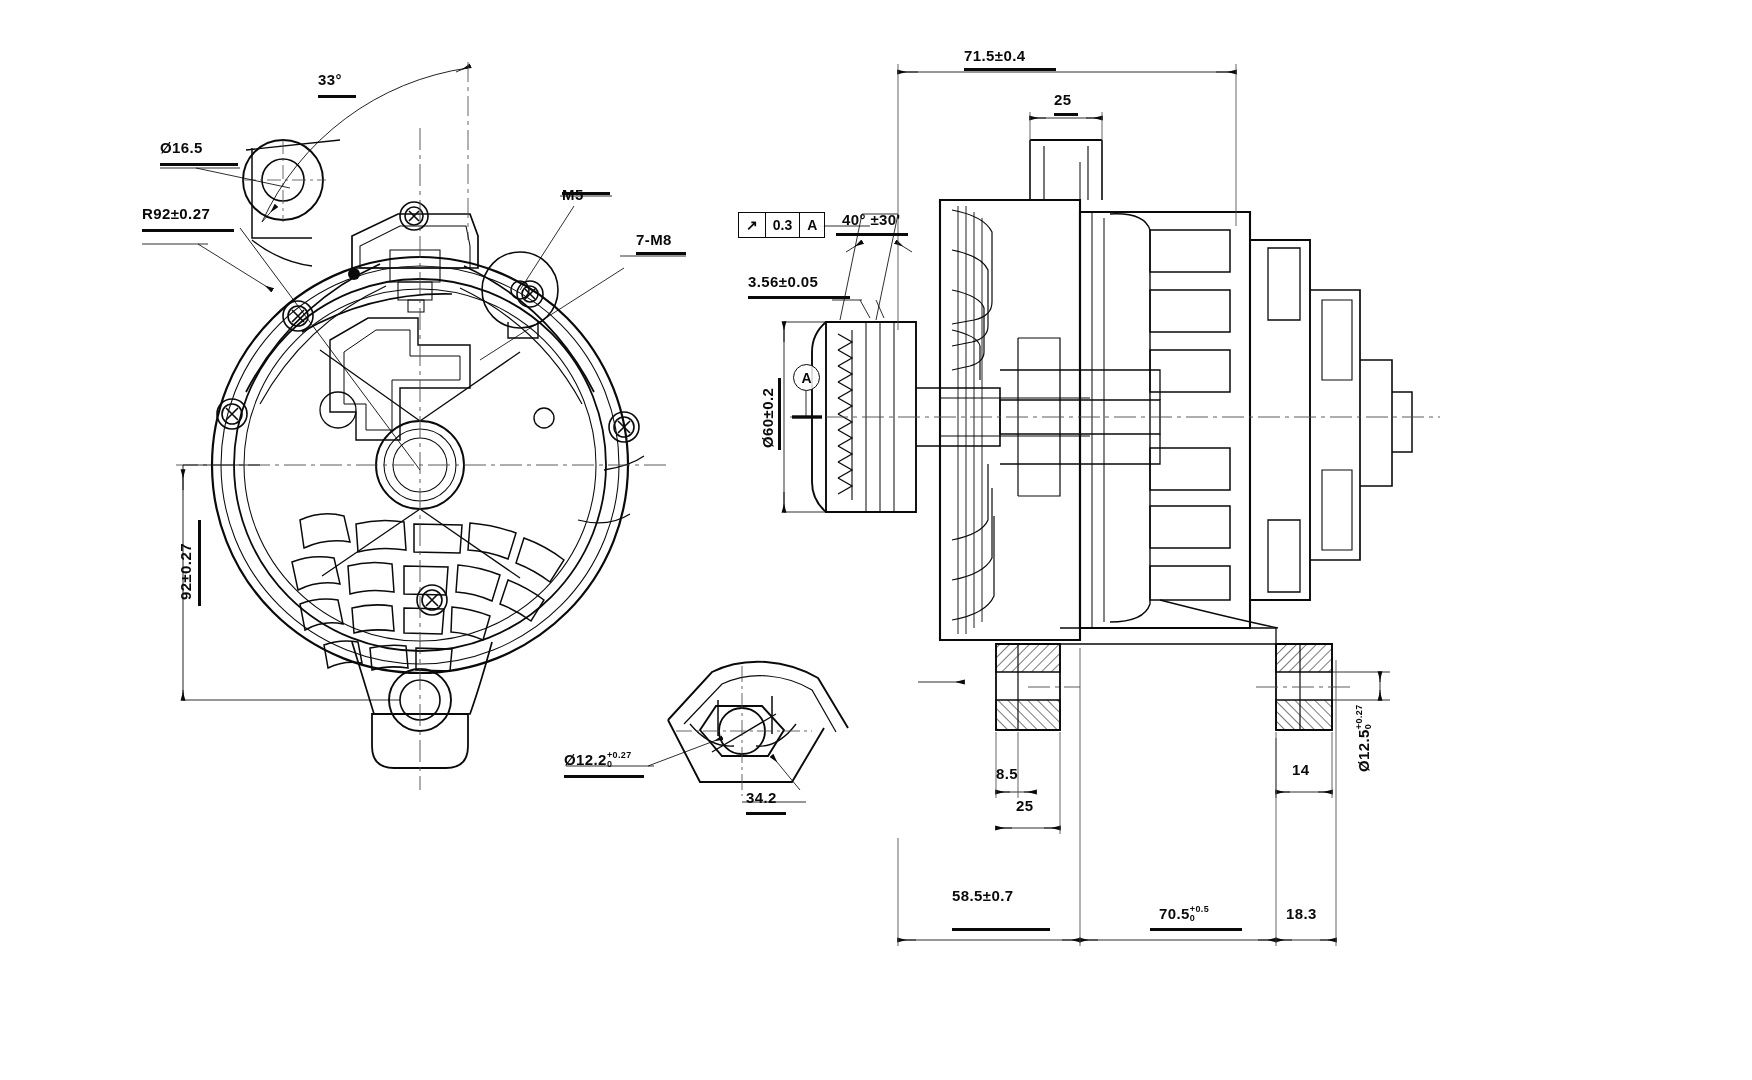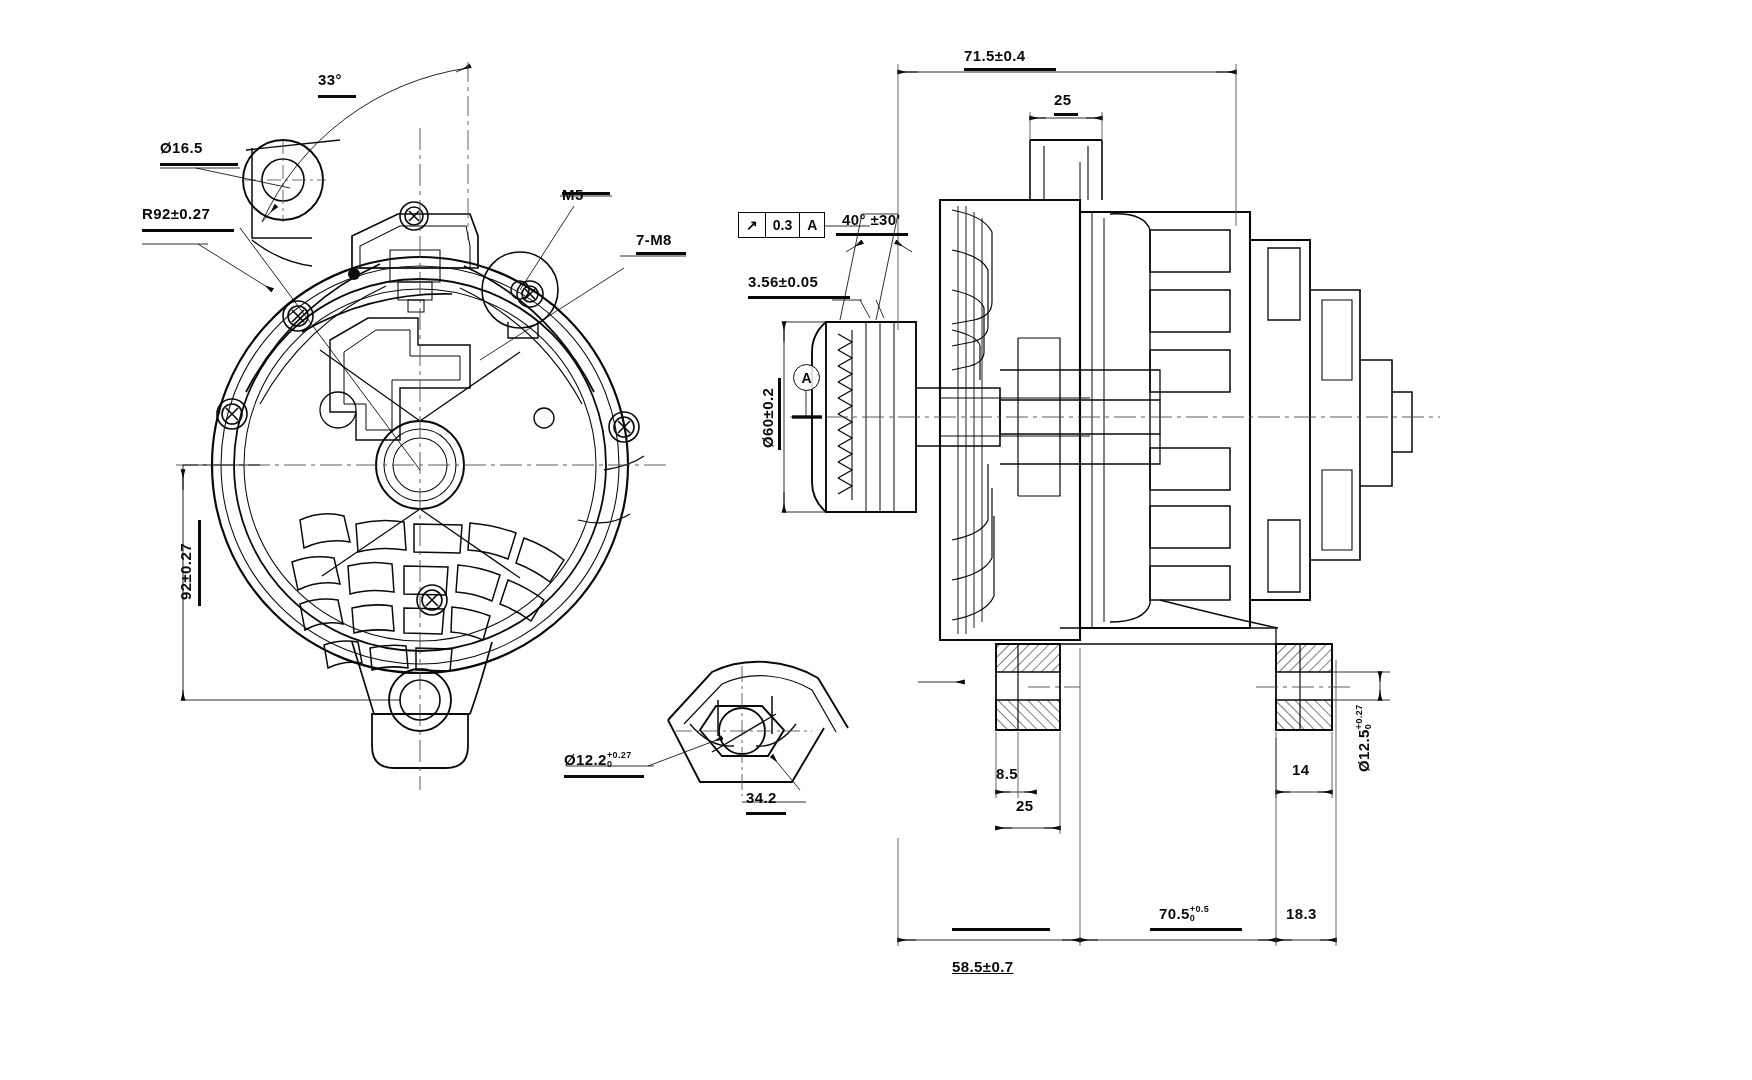--- a/index.html
+++ b/index.html
@@ -523,21 +523,21 @@
 
   <div class="dim-text vert" style="left:760px; top:448px;">Ø60±0.2</div>
   <div class="dim-underline vert" style="left:778px; top:378px; height:72px;"></div>
 
   <div class="dim-text" style="left:996px; top:766px;">8.5</div>
   <div class="dim-text" style="left:1016px; top:798px;">25</div>
   <div class="dim-text" style="left:1292px; top:762px;">14</div>
 
   <div class="dim-text vert" style="left:1356px; top:772px;"><span>Ø12.5</span><span class="tolstack"><span>+0.27</span><br><span>0</span></span></div>
 
-  <div class="dim-text" style="left:952px; top:959px;text-decoration:underline;">58.5±0.7</div>
+  <div class="dim-text" style="left:952px; top:888px;">58.5±0.7</div>
   <div class="dim-underline" style="left:952px; top:928px; width:98px;"></div>
 
   <div class="dim-text" style="left:1150px; top:906px;margin-left:9px;"><span>70.5</span><span class="tolstack"><span>+0.5</span><br><span>0</span></span></div>
   <div class="dim-underline" style="left:1150px; top:928px; width:92px;"></div>
 
   <div class="dim-text" style="left:1286px; top:906px;">18.3</div>
 
   <div class="gdt-frame" style="left:738px; top:212px;">
     <div class="gdt-cell">↗</div>
     <div class="gdt-cell">0.3</div>

